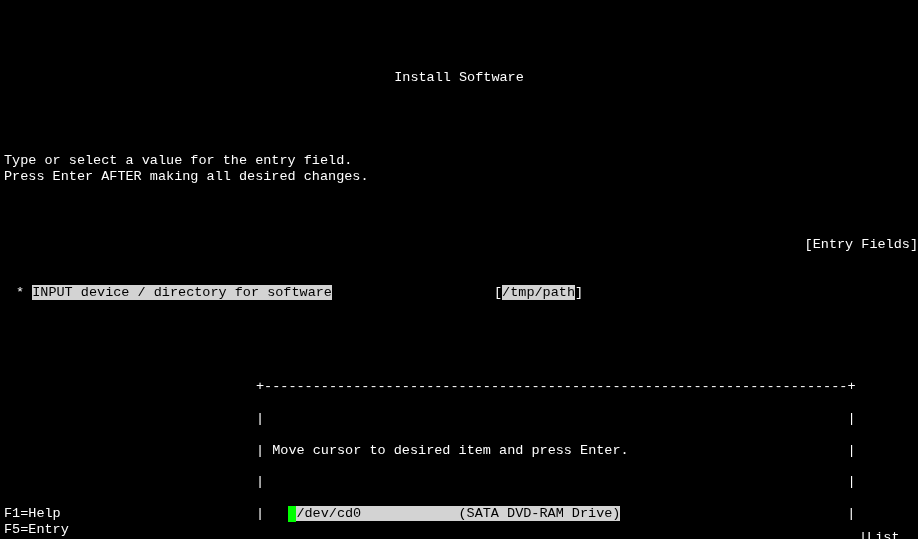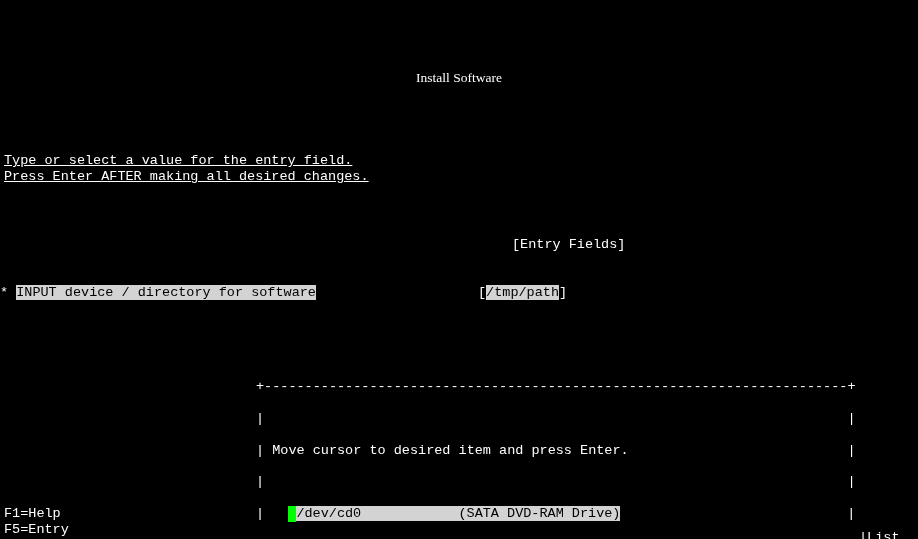--- a/index.html
+++ b/index.html
@@ -11,33 +11,32 @@
       line-height: 1.18;
       width: 918px;
       height: 539px;
       overflow: hidden;
       position: relative;
       white-space: pre;
     }
     .title {
       text-align: center;
       padding-top: 6px;
-      font-family: Liberation Serif, serif;
     }
     .instructions {
       margin-top: 20px;
       padding-left: 4px;
-      text-decoration: underline;
     }
     .entry-header {
       margin-top: 20px;
       padding-left: 512px;
+      text-align: right;
     }
     .entry-row {
-      padding-left: 0;
+      padding-left: 16px;
     }
     .inverse {
       background: #d3d3d3;
       color: #000;
     }
     .popup {
       position: absolute;
       left: 256px;
       top: 363px;
       width: 658px;

